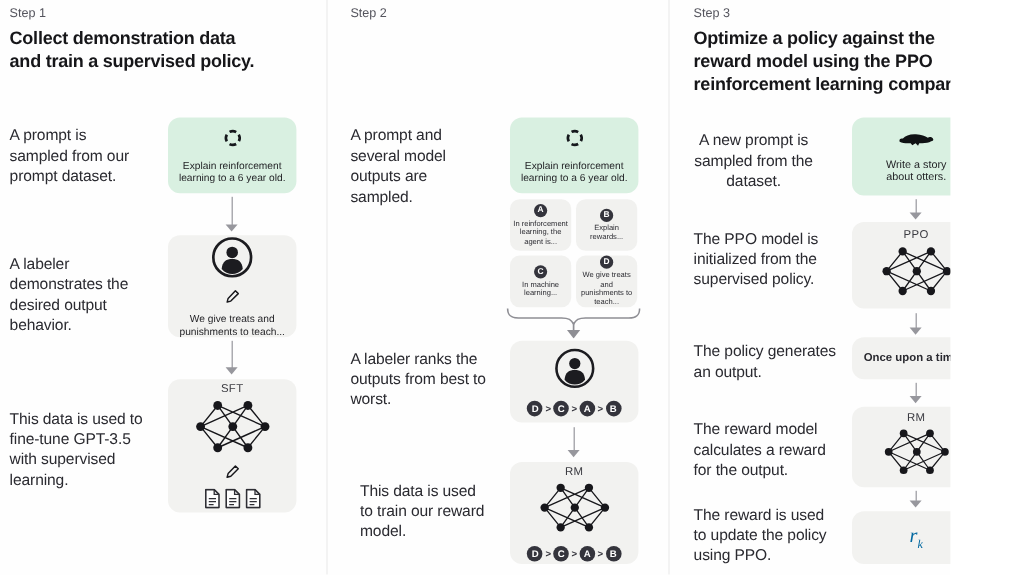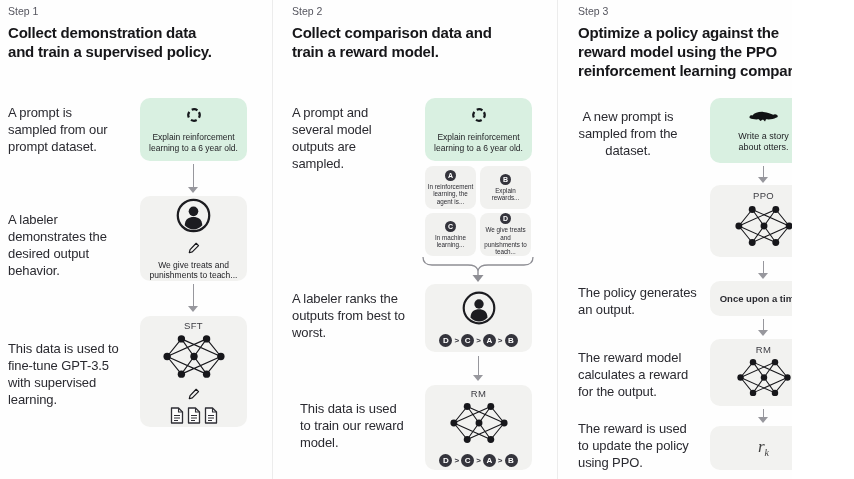--- a/index.html
+++ b/index.html
@@ -25,21 +25,21 @@
   .optcard{background:#f1f1ef;border-radius:8px;display:flex;flex-direction:column;align-items:center;
            justify-content:center;text-align:center;padding:2px;}
   .optletter{width:11px;height:11px;border-radius:50%;background:#34343c;color:#fff;font-size:7px;
              font-weight:700;line-height:11px;text-align:center;margin-bottom:2px;}
   .opttext{font-size:6.3px;line-height:7.4px;color:#2c2c32;width:47px;}
   .rankrow{display:flex;align-items:center;gap:2px;margin-top:3px;}
   .rbadge{width:13px;height:13px;border-radius:50%;background:#34343c;color:#fff;font-size:8px;
           font-weight:700;line-height:13px;text-align:center;}
   .rsep{font-size:8px;font-weight:700;color:#34343c;}
   .outtext{font-size:9.5px;color:#2a2a30;font-weight:bold;}
-  .reward{font-family:"Liberation Serif",serif;font-style:italic;font-size:17px;color:#404040;}
+  .reward{font-family:"Liberation Serif",serif;font-style:italic;font-size:17px;color:#0369a1;}
   .reward sub{font-size:10px;}
   .docsrow{display:flex;gap:3px;margin-top:1px;}
 </style>
 </head>
 <body>
 
 <div id="canvas">
 
   <div class="divider" style="left:272px;"></div>
   <div class="divider" style="left:557px;"></div>
@@ -117,21 +117,20 @@
         </svg>
       <svg viewBox="0 0 14 17" width="14" height="17">
           <path d="M1.5 1 H8.5 L12.5 5 V16 H1.5 Z" fill="#fdfdfd" stroke="#2e2e34" stroke-width="1.3" stroke-linejoin="round"></path>
           <path d="M8.5 1 V5 H12.5" fill="none" stroke="#2e2e34" stroke-width="1.1"></path>
           <path d="M4 8.5 H10 M4 11 H10 M4 13.5 H8" stroke="#2e2e34" stroke-width="1"></path>
         </svg>
     </span>
   </div>
 
   <div class="step-label" style="left:292px;top:5px;">Step 2</div>
-  <div class="heading" style="left:292px;top:23px;width:235px;">Collect comparison data and train a reward model.</div>
 
   <div class="caption" style="left:292px;top:104px;width:96px;">A prompt and several model outputs are sampled.</div>
   <div class="caption" style="left:292px;top:290px;width:115px;">A labeler ranks the outputs from best to worst.</div>
   <div class="caption" style="left:300px;top:400px;width:104px;">This data is used to train our reward model.</div>
 
   <div class="gbox" style="left:425px;top:98px;height:63px;">
     <span>
       <svg viewBox="0 0 22 22" width="18" height="18">
           <circle cx="11" cy="11" r="7" fill="none" stroke="#15181c" stroke-width="2.7" stroke-dasharray="7 4" transform="rotate(-30 11 11)"></circle>
         </svg>
@@ -214,20 +213,21 @@
       <span class="rbadge">A</span>
       <span class="rsep">&gt;</span>
       <span class="rbadge">B</span>
     </span>
   </div>
 
   <div class="step-label" style="left:578px;top:5px;">Step 3</div>
   <div class="heading" style="left:578px;top:23px;width:252px;">Optimize a policy against the reward model using the PPO reinforcement learning comparison.</div>
 
   <div class="caption" style="left:578px;top:108px;width:100px;text-align:center;">A new prompt is sampled from the dataset.</div>
+  <div class="caption" style="left:578px;top:190px;width:116px;">The PPO model is initialized from the supervised policy.</div>
   <div class="caption" style="left:578px;top:284px;width:126px;">The policy generates an output.</div>
   <div class="caption" style="left:578px;top:349px;width:120px;">The reward model calculates a reward for the output.</div>
   <div class="caption" style="left:578px;top:420px;width:112px;">The reward is used to update the policy using PPO.</div>
 
   <div class="gbox" style="left:710px;top:98px;height:65px;">
     <span>
       <svg viewBox="0 0 44 20" width="30" height="14">
         <path fill="#101214" d="M1 13 C0 10 2.5 8.5 5 9.2 C8 5.5 14 3.5 21 4 C28 4.5 32 6.5 35.5 8.2 C37 6.8 40 7 41.5 8.8 C43 10.5 42 12.3 39.5 12.6 C36 14.8 30 15.4 25 14.8 L23.5 18 L20.5 15 L16.5 17.5 L14.5 14.9 C10 15.3 4.5 15 1 13 Z"></path>
       </svg>
     </span>

